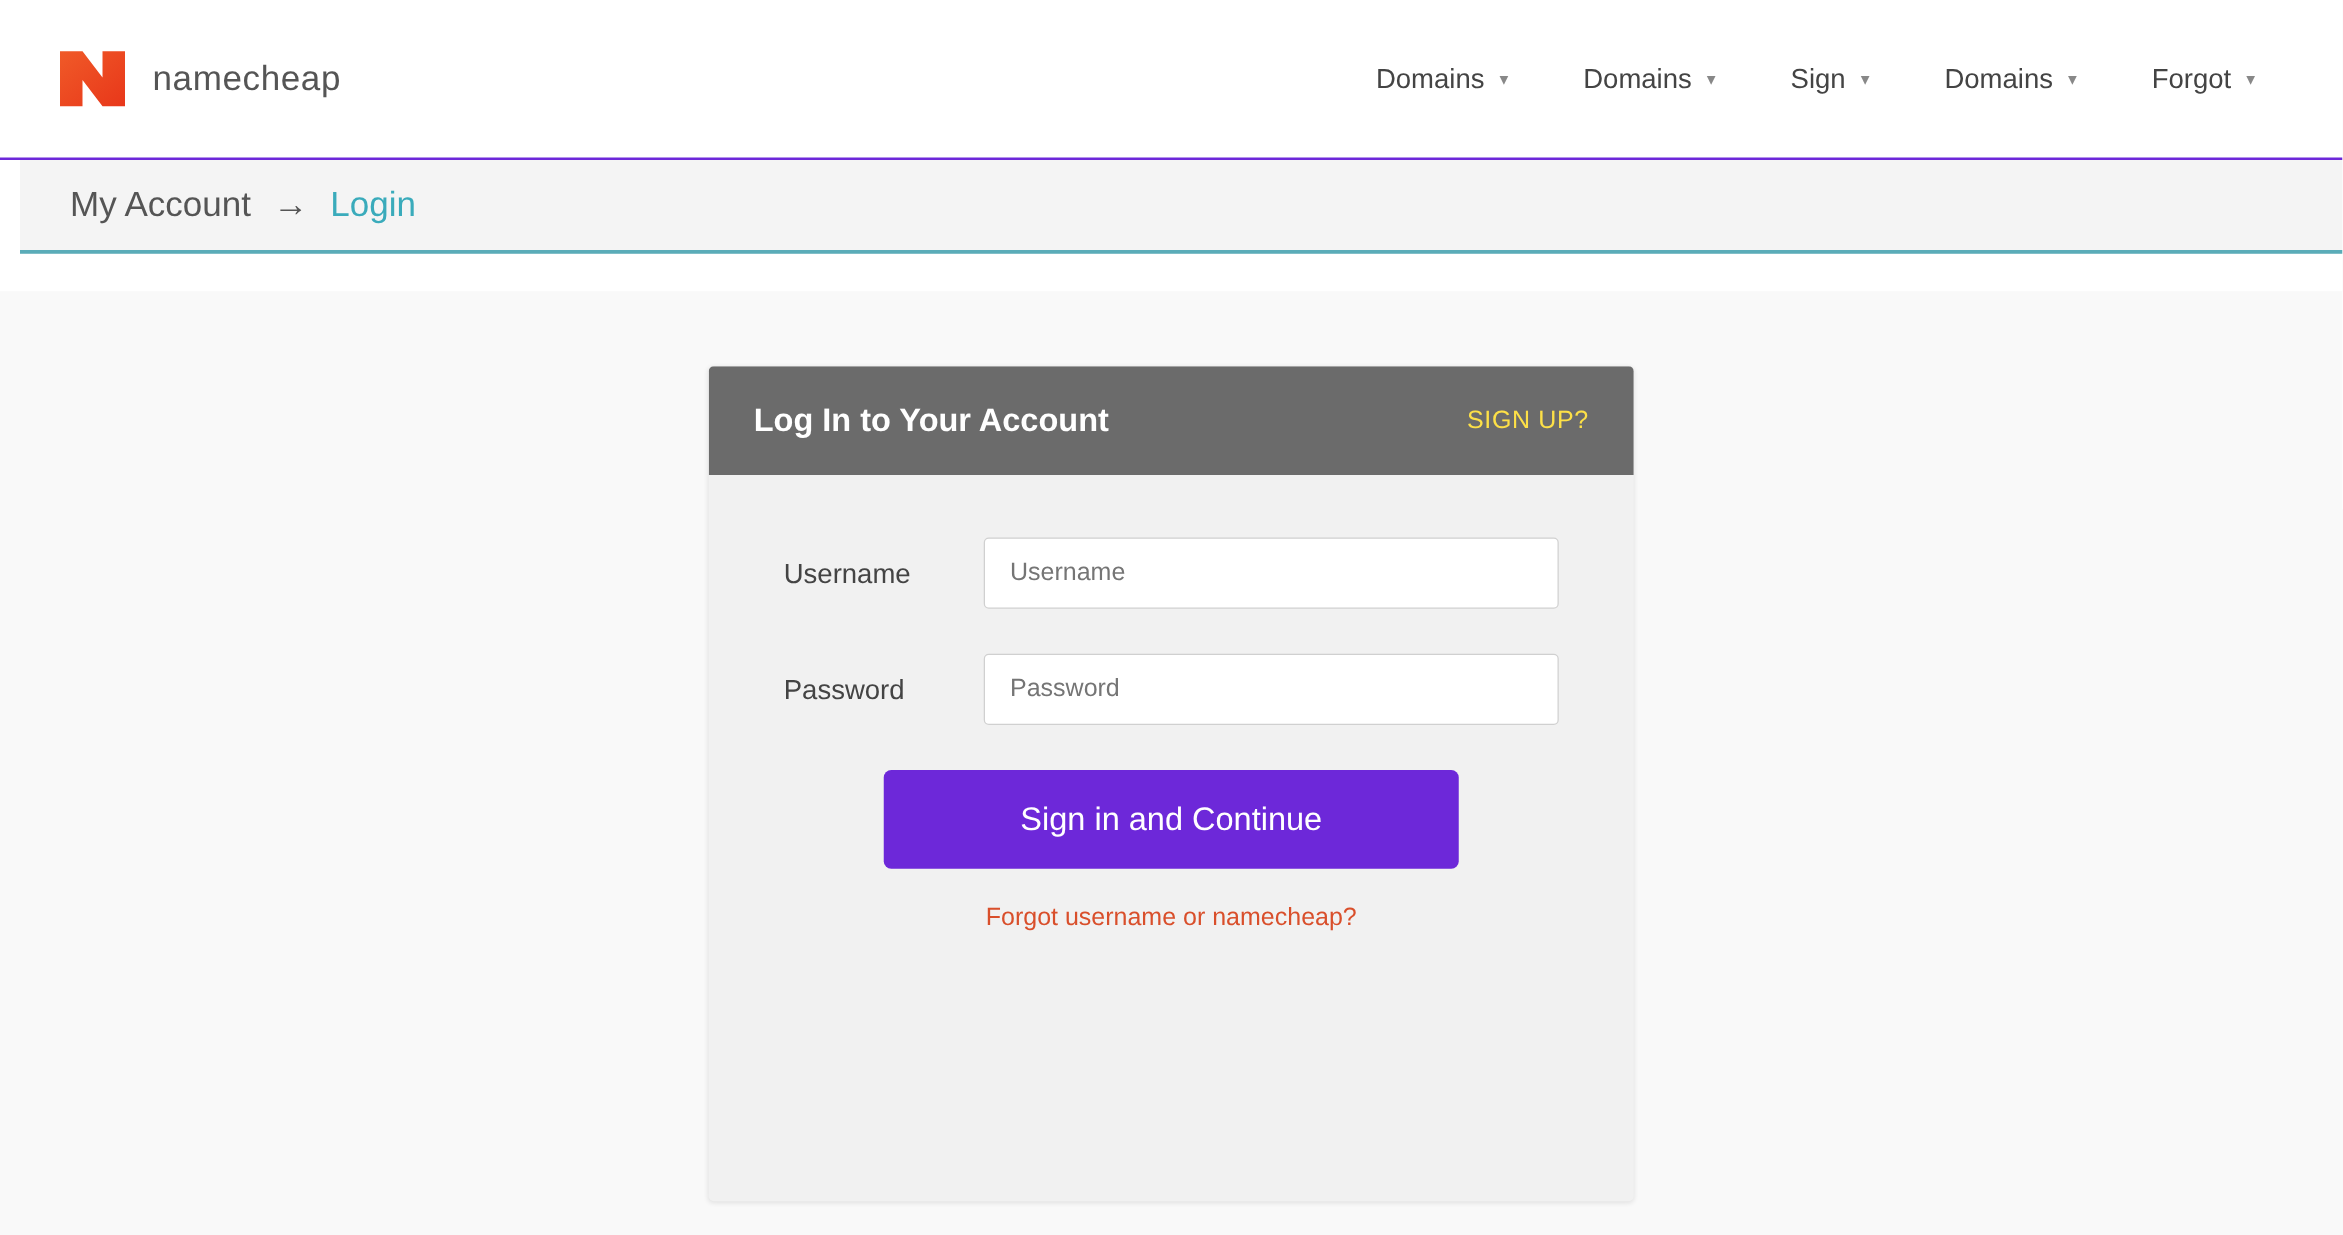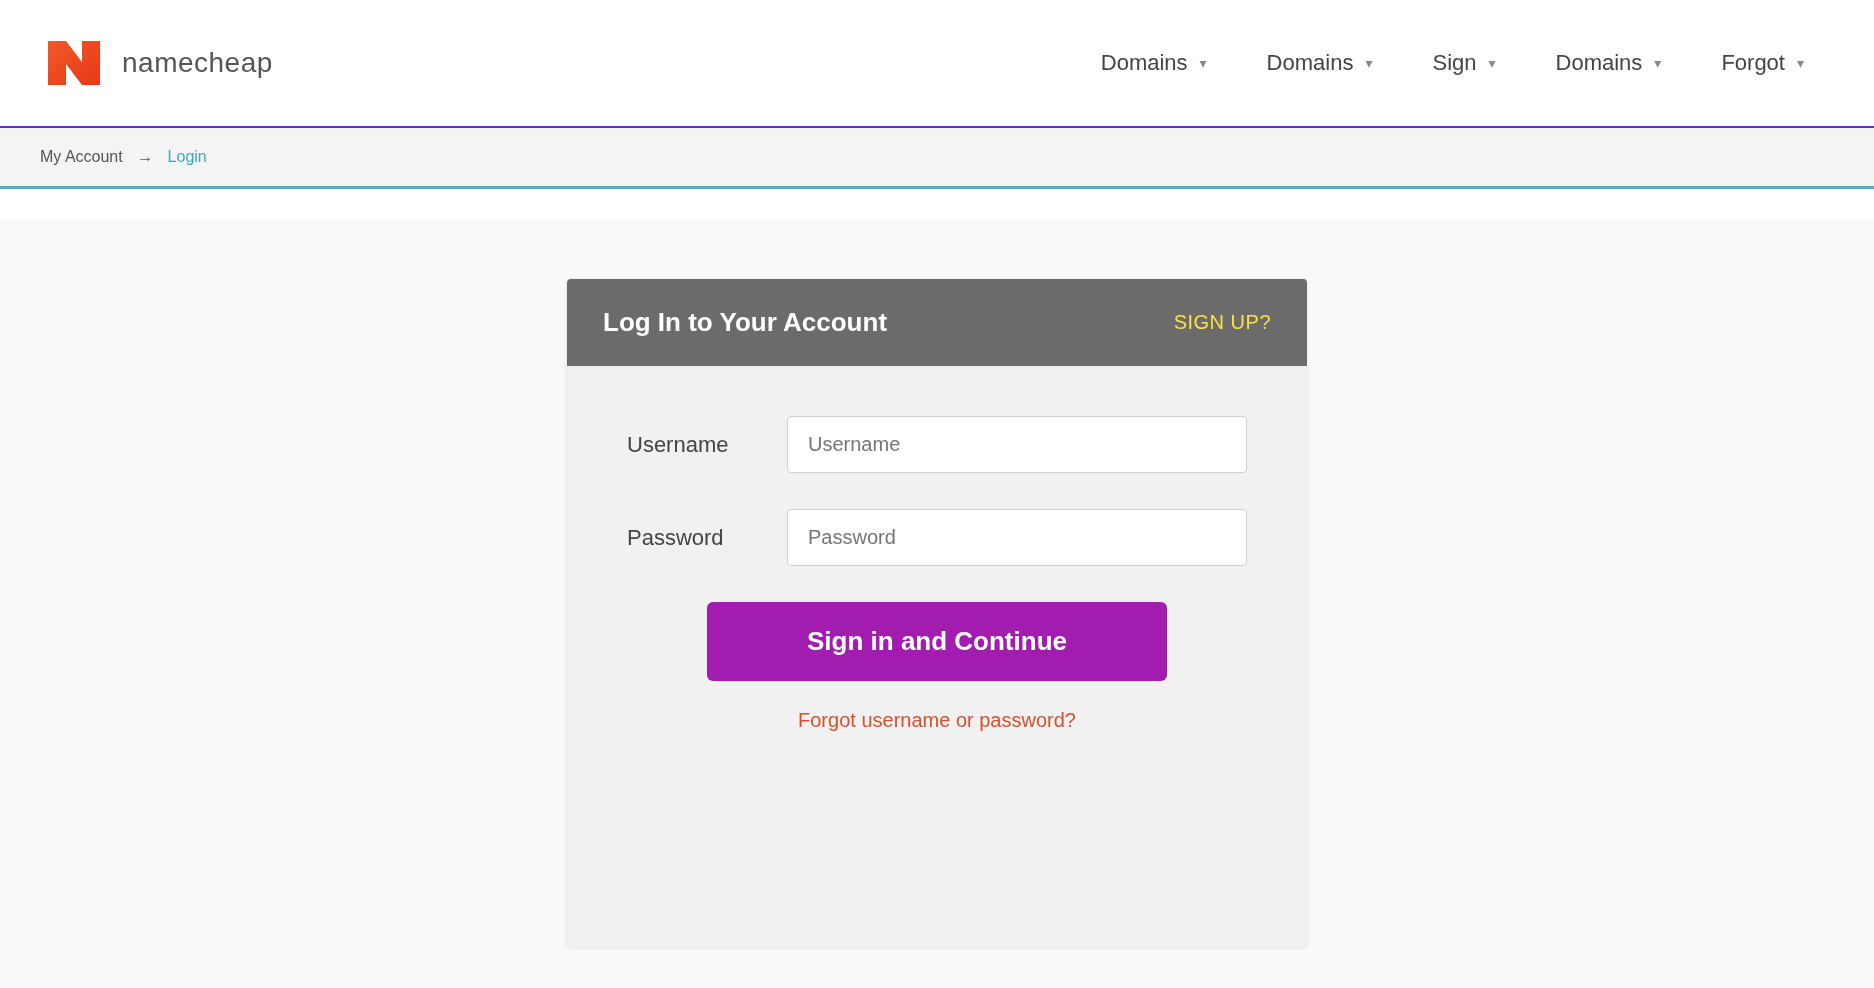--- a/index.html
+++ b/index.html
@@ -68,21 +68,22 @@
       font-size: 14px;
       color: #888;
       margin-left: 4px;
     }
 
     
     .breadcrumb-bar {
       background: #f4f4f4;
       padding: 20px 40px;
       border-bottom: 3px solid #5aacb8;
-      font-size: 16px;
+      font-size: 28px;
+      margin-left: 16px;
     }
 
     .breadcrumb-my-account {
       color: #555;
     }
 
     .breadcrumb-arrow {
       color: #555;
       margin: 0 10px;
     }
@@ -161,27 +162,27 @@
     }
 
     .signin-btn-container {
       display: flex;
       justify-content: center;
       margin-top: 20px;
       margin-bottom: 28px;
     }
 
     .signin-btn {
-      background: #a21caf;
+      background: #6d28d9;
       color: #ffffff;
       border: none;
       border-radius: 6px;
       padding: 24px 80px;
       font-size: 26px;
-      font-weight: 700;
+      font-weight: 400;
       cursor: pointer;
       width: 460px;
       text-align: center;
     }
 
     .forgot-link-container {
       display: flex;
       justify-content: center;
     }
 
@@ -258,18 +259,18 @@
       <div class="form-row">
         <label class="form-label">Password</label>
         <input type="password" class="form-input" placeholder="Password" style="">
       </div>
 
       <div class="signin-btn-container">
         <button class="signin-btn">Sign in and Continue</button>
       </div>
 
       <div class="forgot-link-container">
-        <a class="forgot-link">Forgot username or password?</a>
+        <a class="forgot-link">Forgot username or namecheap?</a>
       </div>
 
     </div>
   </div>
 </main>
 
 </body></html>

